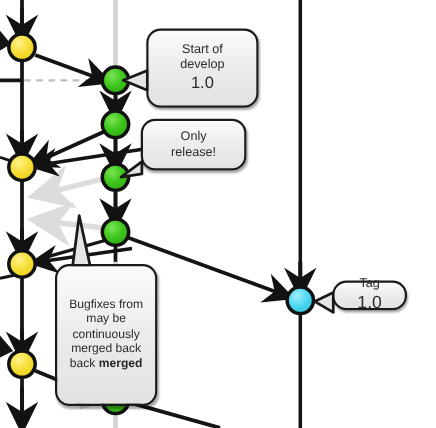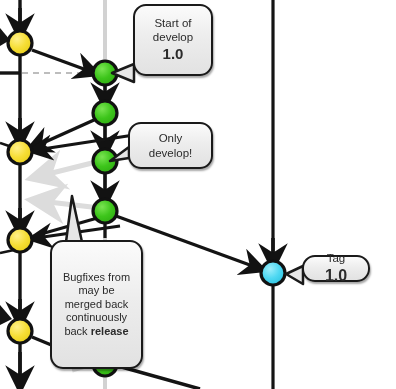--- a/index.html
+++ b/index.html
@@ -21,23 +21,23 @@
     color:#2b2b2b;
     text-align:center;
     display:flex;
     flex-direction:column;
     align-items:center;
     justify-content:center;
     line-height:1.22;
   }
   .bubble .ln{display:block;white-space:nowrap;}
   .bubble .b{font-weight:bold;}
-  .bubble .big{font-weight:bold;font-size:15px;padding-top:1px;}
-  #bubble-release{left:133px;top:4px;width:80px;height:72px;font-size:11.5px;}
-  #bubble-bugfix{left:128px;top:122px;width:85px;height:47px;font-size:11.5px;}
+  .bubble .big{font-weight:normal;font-size:15px;padding-top:1px;}
+  #bubble-release{left:133px;top:26px;width:102px;height:72px;font-size:11.5px;}
+  #bubble-bugfix{left:128px;top:108px;width:96px;height:47px;font-size:11.5px;}
   #bubble-merge{left:50px;top:240px;width:93px;height:129px;font-size:11px;}
   #bubble-tag{left:302px;top:255px;width:68px;height:27px;font-size:11.5px;}
   #bubble-tag .big{font-size:16px;}
 </style>
 </head>
 <body>
 
 <div id="stage">
 
   <svg id="gfx" viewBox="0 0 396 389" xmlns="http://www.w3.org/2000/svg">
@@ -168,29 +168,29 @@
   </svg>
 
   <div id="bubble-release" class="bubble">
     <span class="ln">Start of</span>
     <span class="ln">develop</span>
     <span class="ln big">1.0</span>
   </div>
 
   <div id="bubble-bugfix" class="bubble">
     <span class="ln">Only</span>
-    <span class="ln">develop!</span>
+    <span class="ln">release!</span>
   </div>
 
   <div id="bubble-merge" class="bubble">
     <span class="ln">Bugfixes from</span>
     <span class="ln">may be</span>
+    <span class="ln">continuously</span>
     <span class="ln">merged back</span>
-    <span class="ln">continuously</span>
-    <span class="ln"><span>back </span><span class="b">release</span></span>
+    <span class="ln"><span>back </span><span class="b">merged</span></span>
   </div>
 
   <div id="bubble-tag" class="bubble">
     <span class="ln">Tag</span>
     <span class="ln big">1.0</span>
   </div>
 
 </div>
 
 </body></html>

